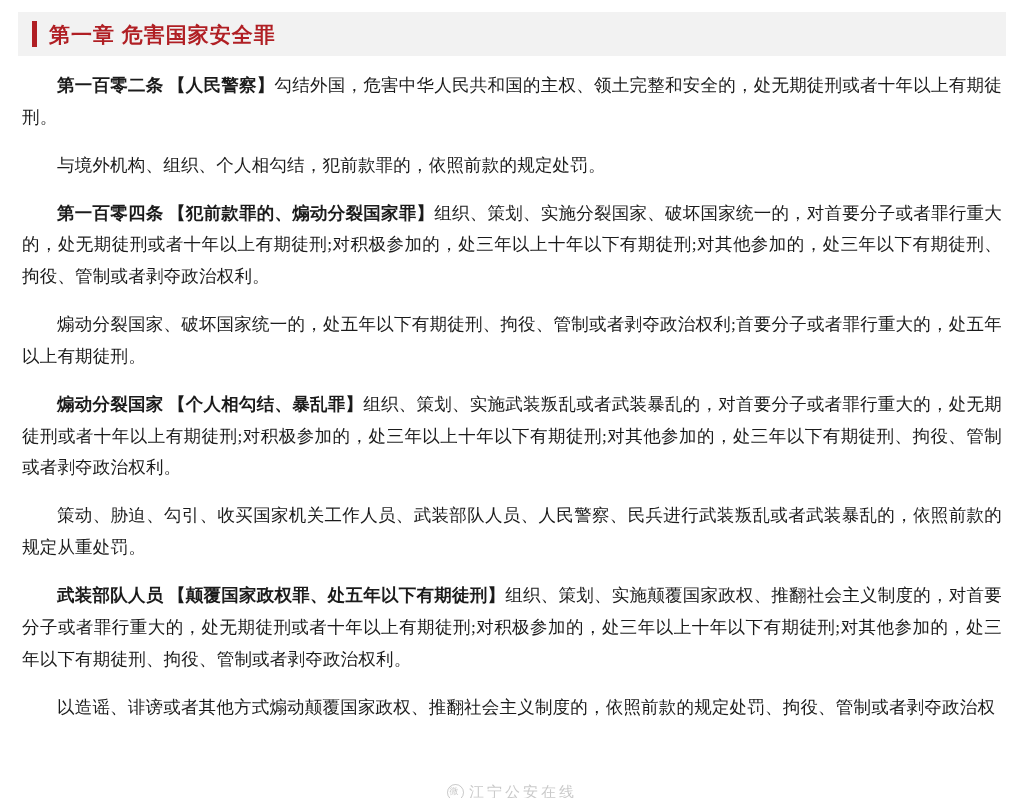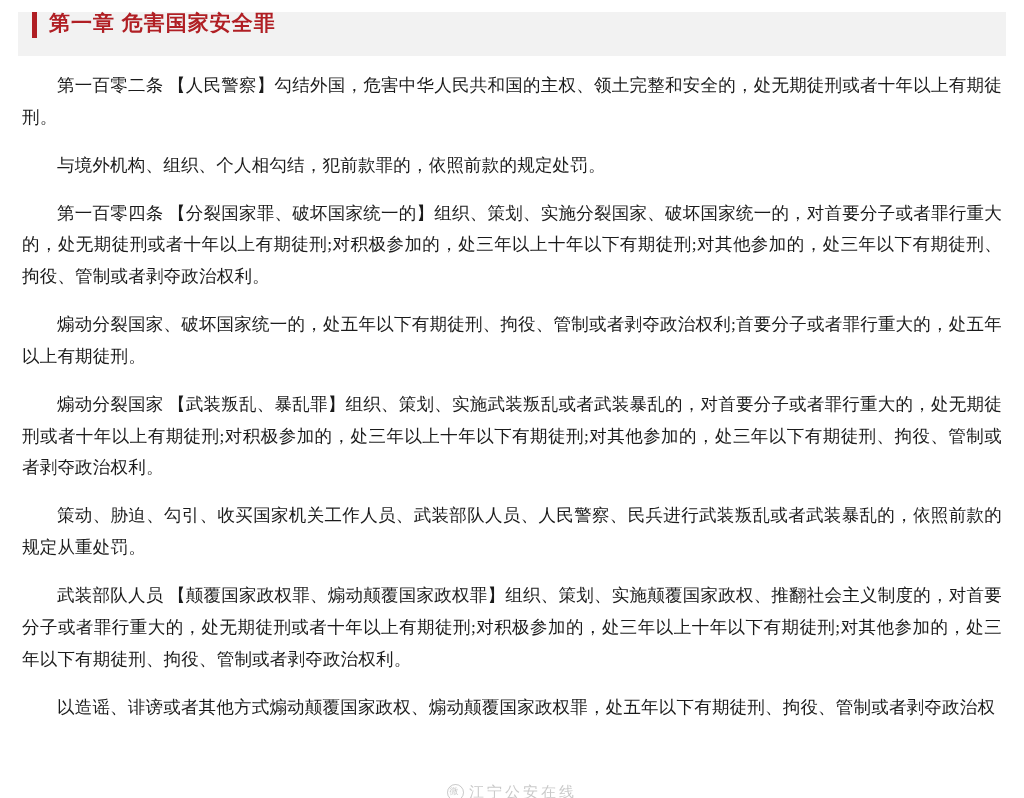--- a/index.html
+++ b/index.html
@@ -19,20 +19,21 @@
     width: 1024px;
     height: 798px;
     position: relative;
     box-sizing: border-box;
     padding: 0;
     background: #fff;
   }
   
   .chapter-bar {
     display: flex;
+    align-items: center;
     background: #f2f2f2;
     height: 44px;
     margin: 12px 18px 0 18px;
     padding: 0;
     box-sizing: border-box;
   }
   .chapter-accent {
     width: 5px;
     height: 26px;
     background: #b01f24;
@@ -57,21 +58,21 @@
   p.article {
     margin: 0 0 16px 0;
     font-size: 17.5px;
     line-height: 1.82;
     text-align: justify;
     text-indent: 2em;
     color: #1b1b1b;
     letter-spacing: 0.2px;
   }
   p.article .term {
-    font-weight: normal;
+    font-weight: bold;
   }
   
   .watermark {
     position: absolute;
     left: 50%;
     transform: translateX(-50%);
     bottom: 8px;
     font-family: "Liberation Sans", "DejaVu Sans", sans-serif;
     font-size: 15px;
     color: rgba(120,120,120,0.40);
@@ -111,43 +112,43 @@
       <span class="term">第一百零二条</span>
       <span class="term">【人民警察】</span><span>勾结外国，危害中华人民共和国的主权、领土完整和安全的，处无期徒刑或者十年以上有期徒刑。</span>
     </p>
 
     <p class="article">
       <span>与境外机构、组织、个人相勾结，犯前款罪的，依照前款的规定处罚。</span>
     </p>
 
     <p class="article">
       <span class="term">第一百零四条</span>
-      <span class="term">【分裂国家罪、破坏国家统一的】</span><span>组织、策划、实施分裂国家、破坏国家统一的，对首要分子或者罪行重大的，处无期徒刑或者十年以上有期徒刑;对积极参加的，处三年以上十年以下有期徒刑;对其他参加的，处三年以下有期徒刑、拘役、管制或者剥夺政治权利。</span>
+      <span class="term">【犯前款罪的、煽动分裂国家罪】</span><span>组织、策划、实施分裂国家、破坏国家统一的，对首要分子或者罪行重大的，处无期徒刑或者十年以上有期徒刑;对积极参加的，处三年以上十年以下有期徒刑;对其他参加的，处三年以下有期徒刑、拘役、管制或者剥夺政治权利。</span>
     </p>
 
     <p class="article">
       <span>煽动分裂国家、破坏国家统一的，处五年以下有期徒刑、拘役、管制或者剥夺政治权利;首要分子或者罪行重大的，处五年以上有期徒刑。</span>
     </p>
 
     <p class="article">
       <span class="term">煽动分裂国家</span>
-      <span class="term">【武装叛乱、暴乱罪】</span><span>组织、策划、实施武装叛乱或者武装暴乱的，对首要分子或者罪行重大的，处无期徒刑或者十年以上有期徒刑;对积极参加的，处三年以上十年以下有期徒刑;对其他参加的，处三年以下有期徒刑、拘役、管制或者剥夺政治权利。</span>
+      <span class="term">【个人相勾结、暴乱罪】</span><span>组织、策划、实施武装叛乱或者武装暴乱的，对首要分子或者罪行重大的，处无期徒刑或者十年以上有期徒刑;对积极参加的，处三年以上十年以下有期徒刑;对其他参加的，处三年以下有期徒刑、拘役、管制或者剥夺政治权利。</span>
     </p>
 
     <p class="article">
       <span>策动、胁迫、勾引、收买国家机关工作人员、武装部队人员、人民警察、民兵进行武装叛乱或者武装暴乱的，依照前款的规定从重处罚。</span>
     </p>
 
     <p class="article">
       <span class="term">武装部队人员</span>
-      <span class="term">【颠覆国家政权罪、煽动颠覆国家政权罪】</span><span>组织、策划、实施颠覆国家政权、推翻社会主义制度的，对首要分子或者罪行重大的，处无期徒刑或者十年以上有期徒刑;对积极参加的，处三年以上十年以下有期徒刑;对其他参加的，处三年以下有期徒刑、拘役、管制或者剥夺政治权利。</span>
+      <span class="term">【颠覆国家政权罪、处五年以下有期徒刑】</span><span>组织、策划、实施颠覆国家政权、推翻社会主义制度的，对首要分子或者罪行重大的，处无期徒刑或者十年以上有期徒刑;对积极参加的，处三年以上十年以下有期徒刑;对其他参加的，处三年以下有期徒刑、拘役、管制或者剥夺政治权利。</span>
     </p>
 
     <p class="article">
-      <span>以造谣、诽谤或者其他方式煽动颠覆国家政权、煽动颠覆国家政权罪，处五年以下有期徒刑、拘役、管制或者剥夺政治权</span>
+      <span>以造谣、诽谤或者其他方式煽动颠覆国家政权、推翻社会主义制度的，依照前款的规定处罚、拘役、管制或者剥夺政治权</span>
     </p>
 
   </div>
 
   <div class="watermark">
     <span class="wm-logo">微</span>
     <span>江宁公安在线</span>
   </div>
 
 </div>

